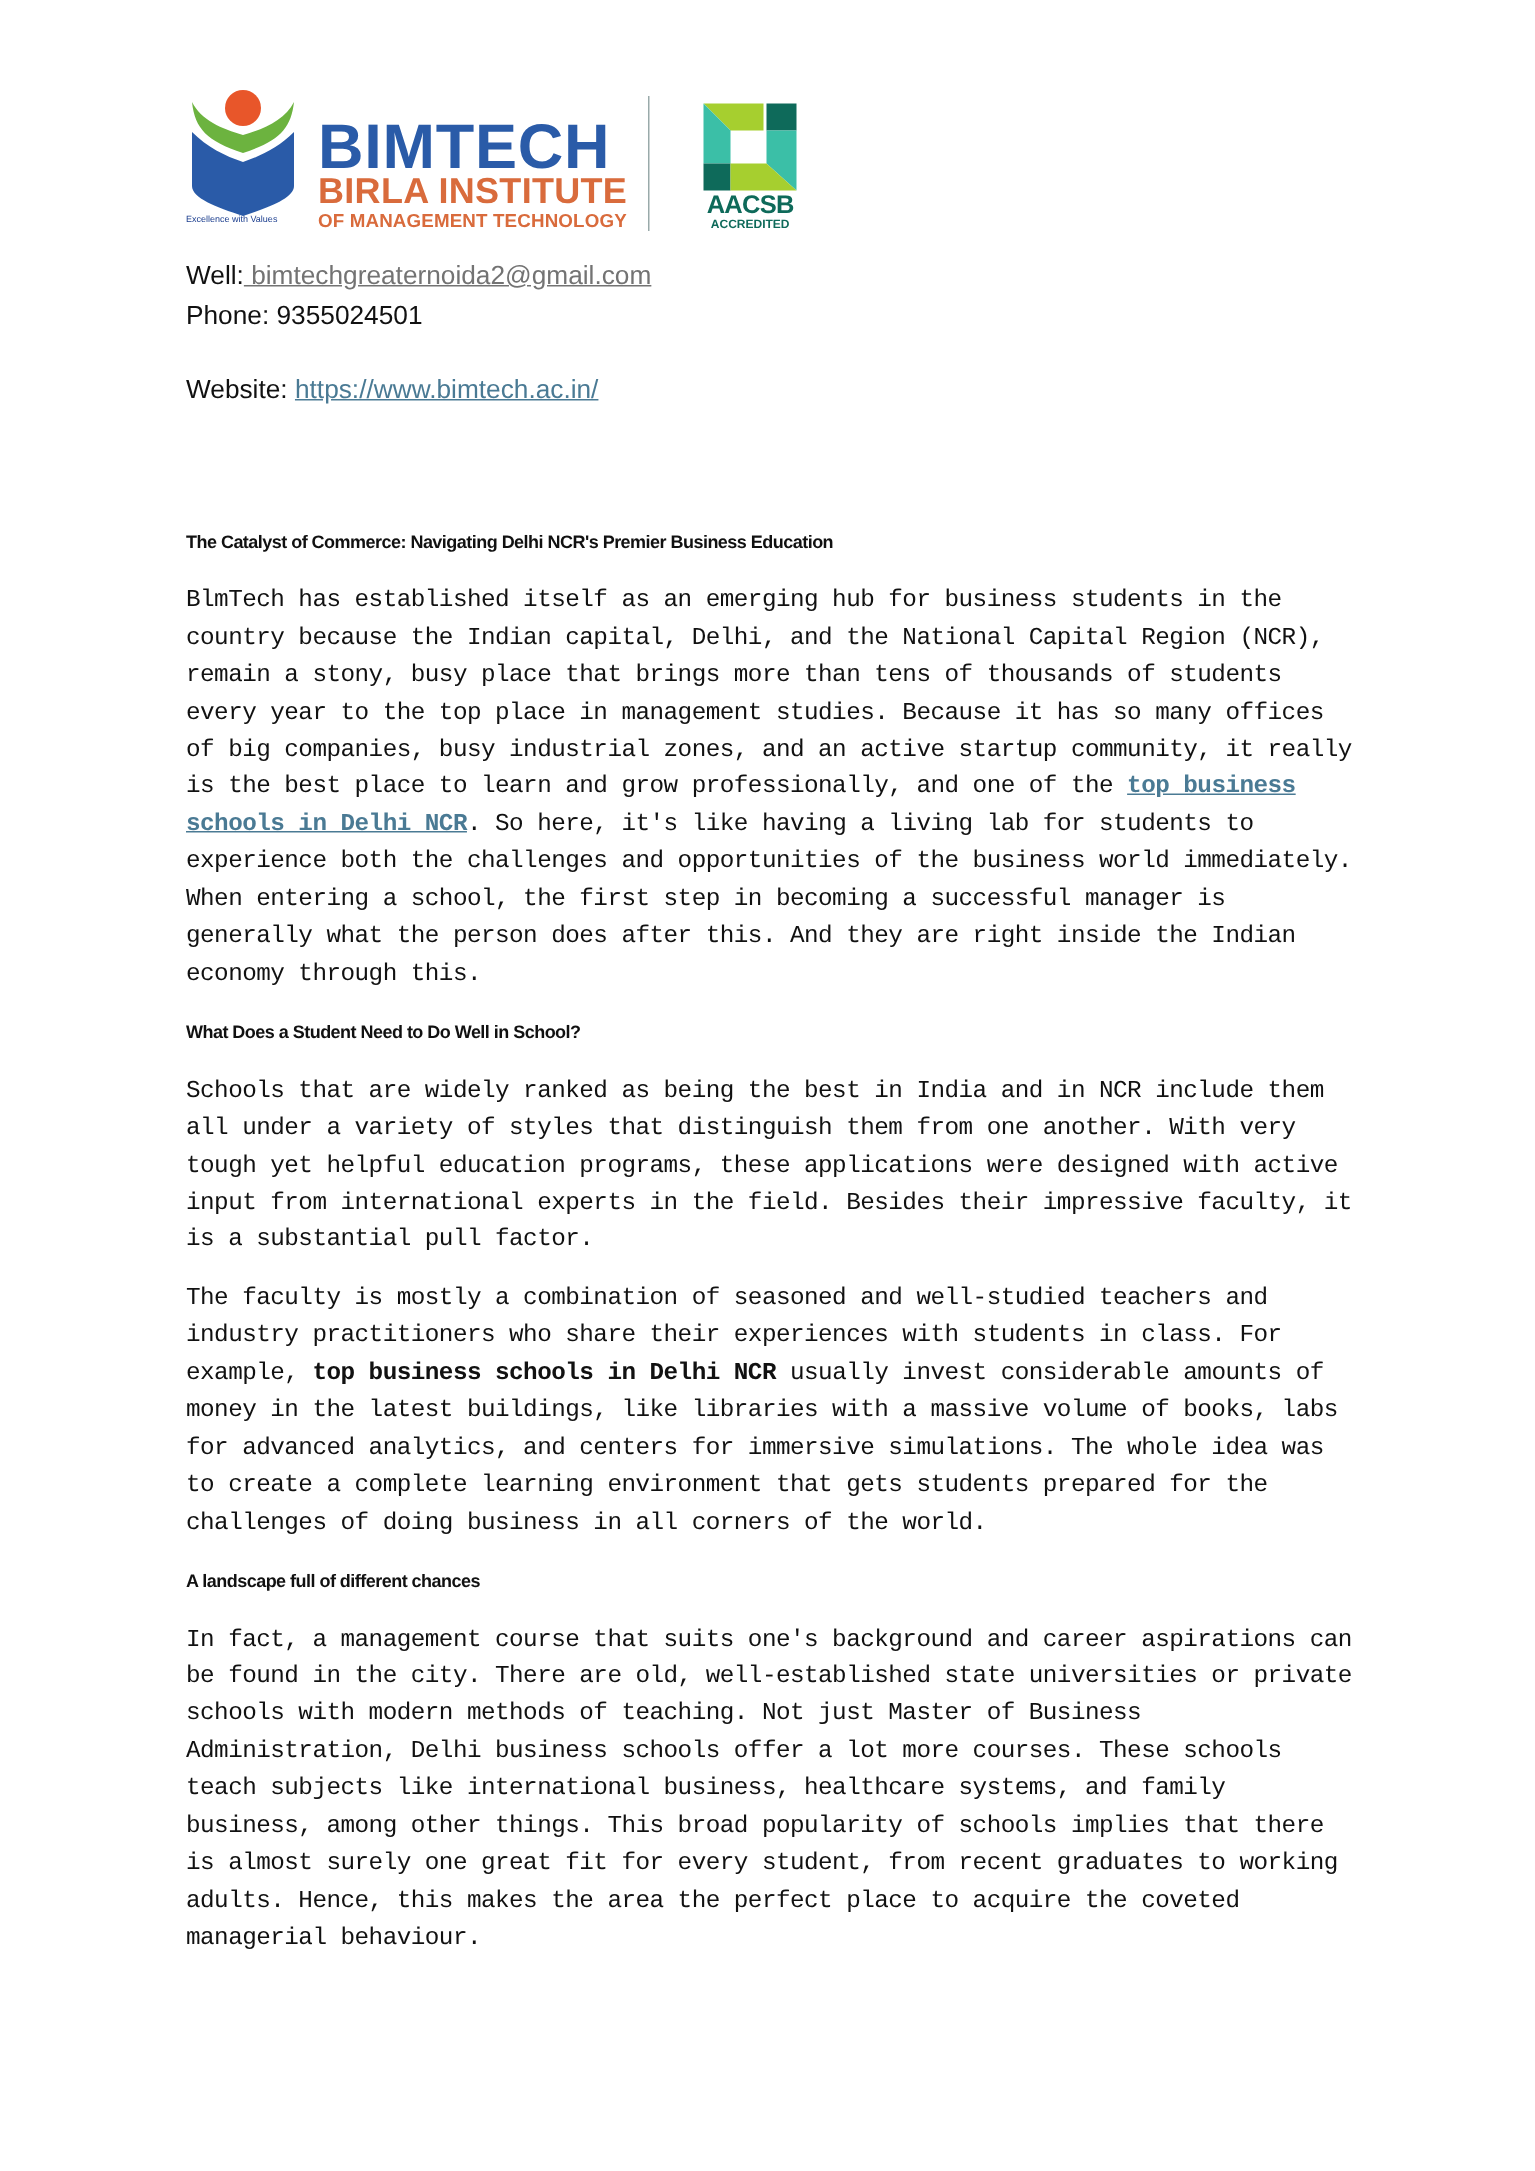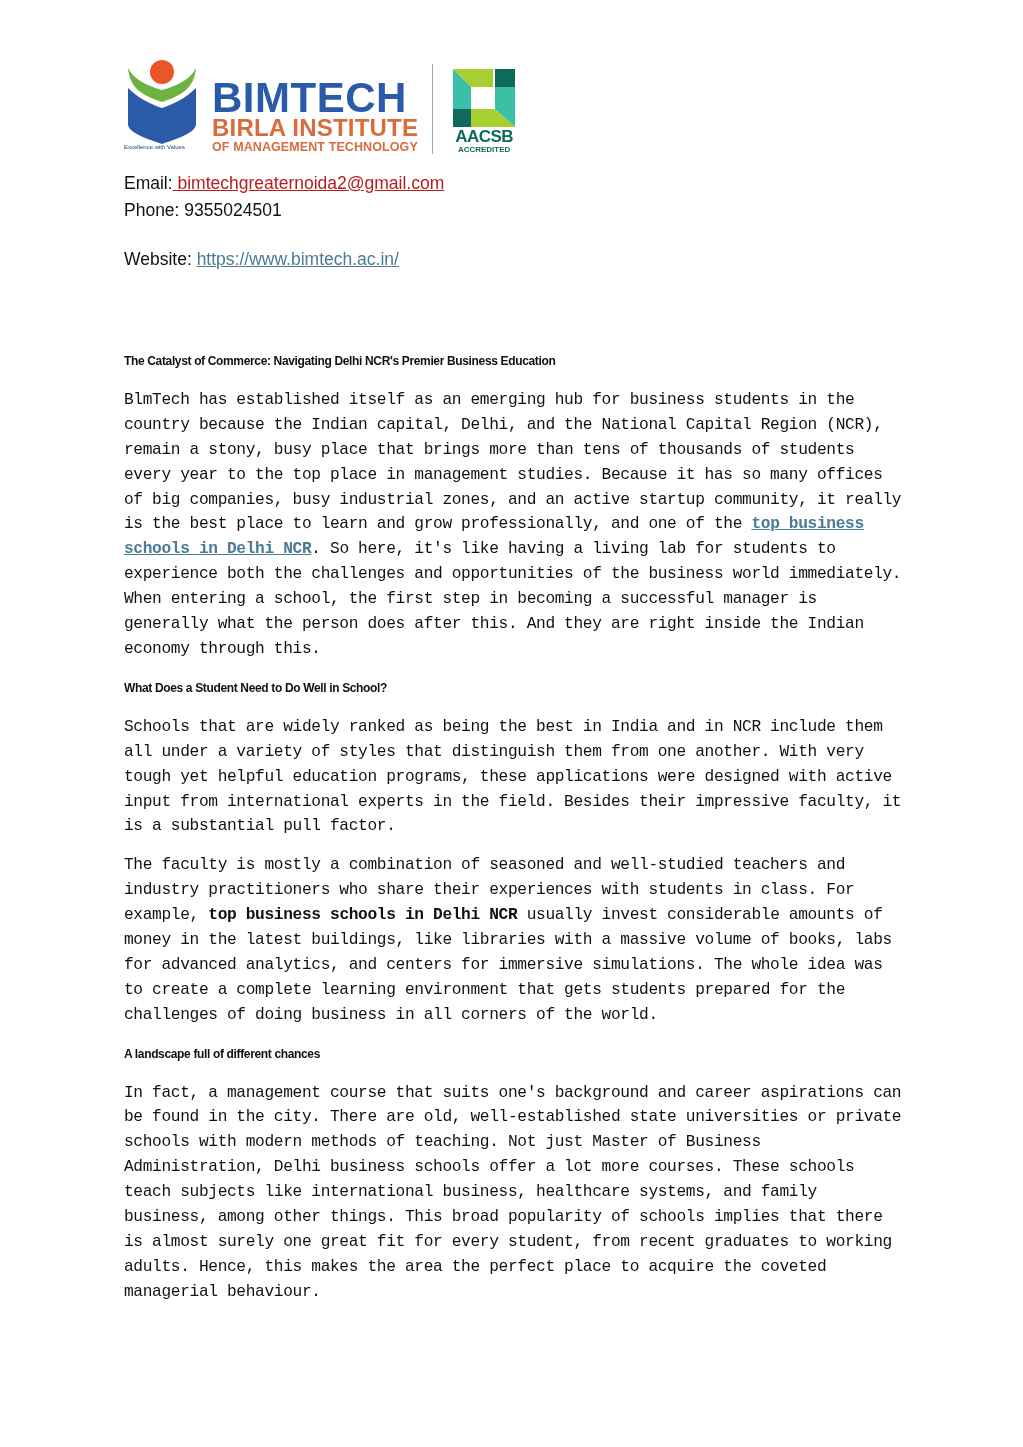--- a/index.html
+++ b/index.html
@@ -9,29 +9,29 @@
     }
     .logo-row { position: absolute; left: 124px; top: 58px; height: 96px; display: flex; align-items: flex-end; }
     .emblem { width: 76px; height: 96px; position: relative; }
     .emblem svg { display: block; }
     .emblem-tag { position: absolute; left: 0; top: 86px; font-size: 6px; color: #1d3f8f; white-space: nowrap; font-family: "Liberation Sans", sans-serif; }
     .wordmark { margin-left: 12px; margin-top: 18px; line-height: 1; }
     .wm-main { font-family: "Liberation Sans", sans-serif; font-weight: bold; font-size: 42px; color: #2a5ba8; letter-spacing: 0.5px; line-height: 36px; }
     .wm-sub { font-family: "Liberation Sans", sans-serif; font-weight: bold; font-size: 24px; color: #d96b3c; line-height: 24px; margin-top: 0; letter-spacing: 0.2px; }
     .wm-sub2 { font-family: "Liberation Sans", sans-serif; font-weight: bold; font-size: 12.5px; color: #d96b3c; line-height: 14px; letter-spacing: 0.1px; }
     .logo-divider { width: 1px; height: 90px; background: #9aa; margin-left: 14px; margin-top: 2px; }
-    .aacsb { margin-left: 18px; width: 66px; }
+    .aacsb { margin-left: 34px; width: 66px; }
     .aacsb svg { display: block; }
     .aacsb-text { font-family: "Liberation Sans", sans-serif; font-weight: bold; color: #0e6a5a; font-size: 17px; line-height: 16px; text-align: center; letter-spacing: -0.5px; }
     .aacsb-acc { font-family: "Liberation Sans", sans-serif; font-weight: bold; color: #0e6a5a; font-size: 8px; line-height: 9px; text-align: center; }
 
     .contact { position: absolute; left: 124px; font-size: 17.5px; color: #111; font-family: "Liberation Sans", sans-serif; }
     .contact a { text-decoration: underline; }
     .c-email { top: 173px; }
-    .c-email a { color: #b91c1c; }
+    .c-email a { color: #737373; }
     .c-phone { top: 200px; }
     .c-web { top: 249px; text-align: center; }
     .c-web a { color: #4a7a94; }
 
     .article { position: absolute; left: 124px; top: 349px; width: 780px; font-family: "Liberation Sans", sans-serif; font-size: 16.2px; line-height: 24.9px; color: #111; letter-spacing: -0.35px; }
     .article h2 { font-size: 12px; font-weight: bold; margin: 0 0 14px 0; line-height: 24.9px; letter-spacing: -0.35px; }
     .article p { margin: 0 0 14px 0; font-family: Liberation Mono, monospace; }
     .article a.inline-link { color: #4a7a94; font-weight: bold; text-decoration: underline; }
     .article strong { font-weight: bold; }
   </style>
@@ -62,21 +62,21 @@
       <polygon points="44,20 64,20 64,60 44,42" fill="#3bbfa7"></polygon>
       <rect x="2" y="42" width="18" height="18" fill="#0e6a5a"></rect>
       <polygon points="20,42 44,42 64,60 20,60" fill="#a6cf2f"></polygon>
     </svg>
     <div class="aacsb-text">AACSB</div>
     <div class="aacsb-acc">ACCREDITED</div>
   </div>
 </div>
 
 <div class="contact c-email">
-  <span>Email:</span><a> bimtechgreaternoida2@gmail.com</a>
+  <span>Well:</span><a> bimtechgreaternoida2@gmail.com</a>
 </div>
 <div class="contact c-phone">
   <span>Phone:</span>
   <span>9355024501</span>
 </div>
 <div class="contact c-web">
   <span>Website:</span>
   <a>https://www.bimtech.ac.in/</a>
 </div>
 

